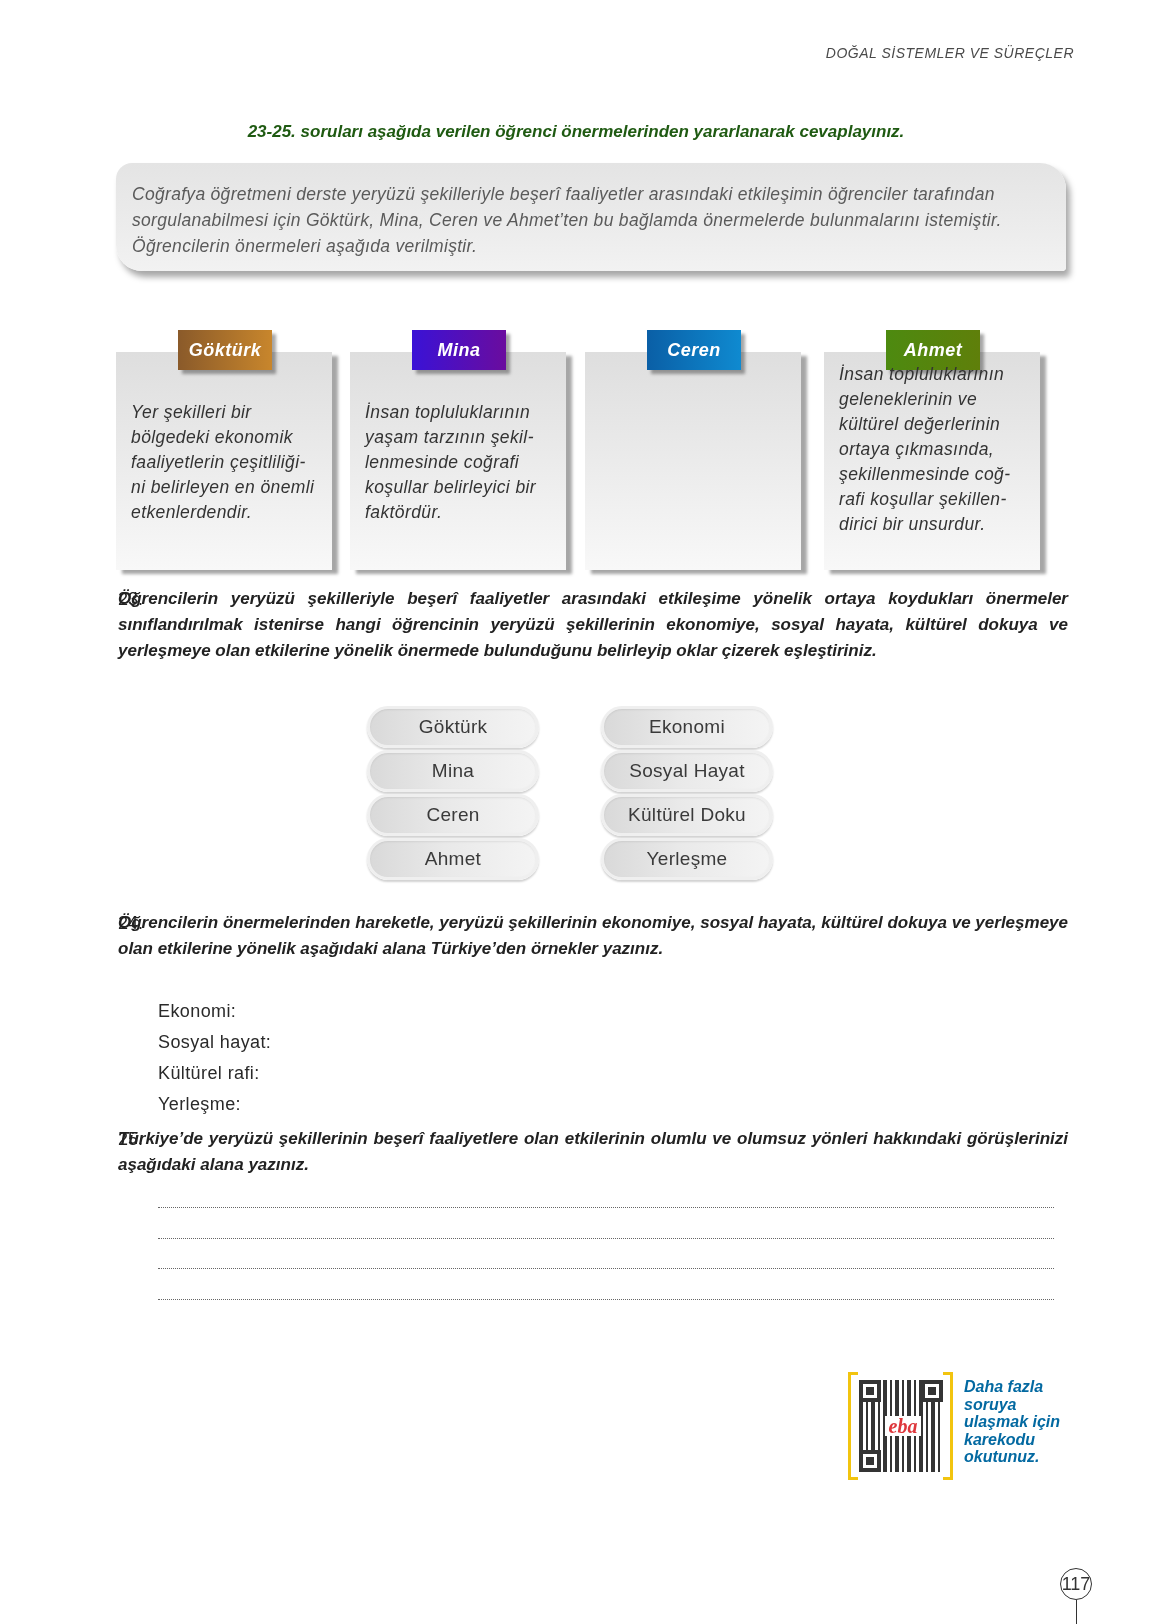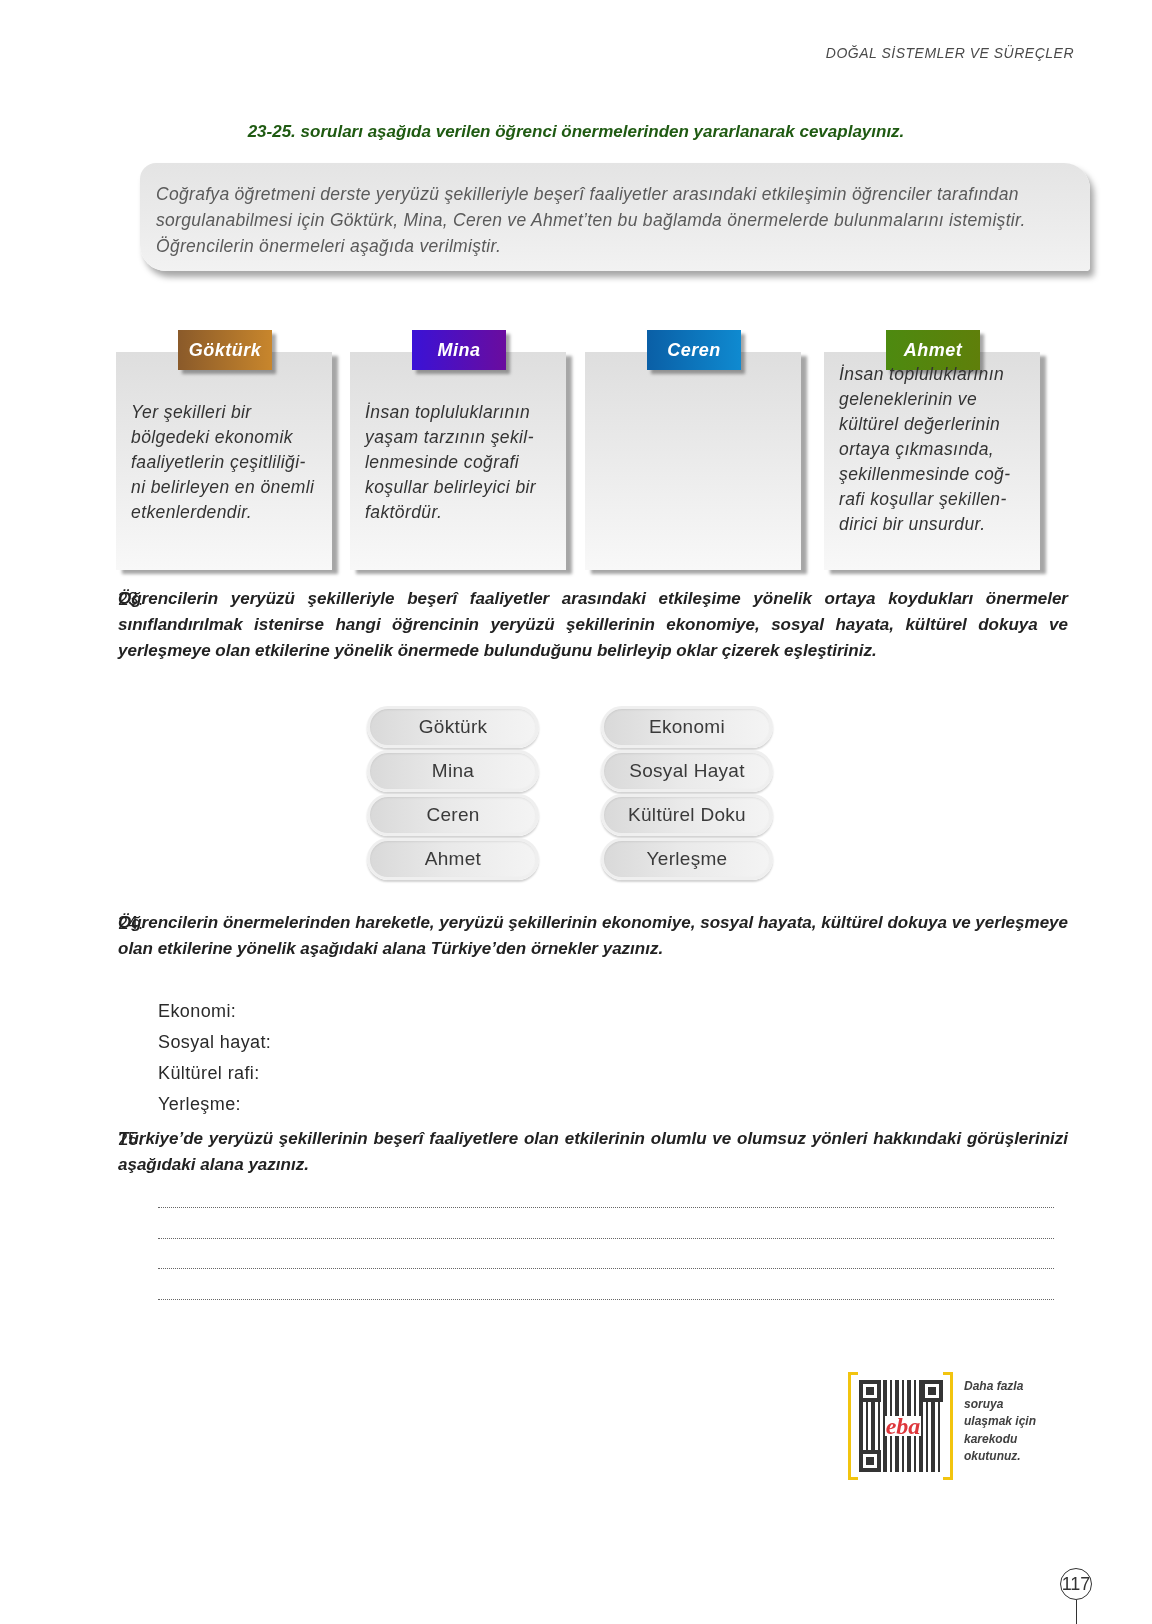--- a/index.html
+++ b/index.html
@@ -18,21 +18,20 @@
     font-size: 17px; color: #1f5a12;
     font-family: "Liberation Sans", sans-serif;
   }
 
   .intro-box {
     position: absolute; left: 116px; top: 163px; width: 950px; height: 108px;
     background: linear-gradient(180deg, #e4e4e4 0%, #ececec 60%, #f2f2f2 100%);
     border-radius: 16px 26px 4px 26px;
     box-shadow: 4px 6px 6px rgba(0,0,0,0.35);
     padding: 18px 14px 0 16px;
-    margin-left: 24px;
   }
   .intro-box p {
     font-style: italic; font-size: 17.5px; line-height: 26px; color: #5a5a5a;
     letter-spacing: 0.3px;
   }
 
   .cards { position: absolute; top: 330px; left: 0; width: 1152px; height: 250px; }
   .card {
     position: absolute; top: 22px; width: 216px; height: 218px;
     background: linear-gradient(180deg, #dedede 0%, #ebebeb 50%, #f8f8f8 100%);
@@ -95,25 +94,25 @@
       #fff;
     opacity: 0.85;
   }
   .qr-finder {
     position: absolute; width: 22px; height: 22px; background: #fff;
     border: 4px solid #111; box-shadow: inset 0 0 0 3px #fff, inset 0 0 0 8px #111;
   }
   .qr-logo {
     position: absolute; left: 26px; top: 36px; width: 36px; height: 20px;
     background: #fff; color: #d9141a; font-family: "Liberation Serif", serif;
-    font-style: italic; font-weight: bold; font-size: 24px; line-height: 20px; text-align: center;
+    font-style: italic; font-weight: bold; font-size: 20px; line-height: 20px; text-align: center;
   }
   .qr-caption {
     position: absolute; left: 116px; top: 6px; width: 100px;
-    font-weight: bold; font-style: italic; font-size: 12px; line-height: 17.5px; color: #404040;
+    font-weight: bold; font-style: italic; font-size: 16px; line-height: 17.5px; color: #0369a1;
   }
 
   .page-num {
     position: absolute; left: 1060px; top: 1568px; width: 32px; height: 32px;
     border: 1.4px solid #333; border-radius: 50%;
     font-size: 18px; color: #333; display: flex; align-items: center; justify-content: center;
   }
   .page-line {
     position: absolute; left: 1076px; top: 1600px; width: 1.4px; height: 30px; background: #333;
   }

